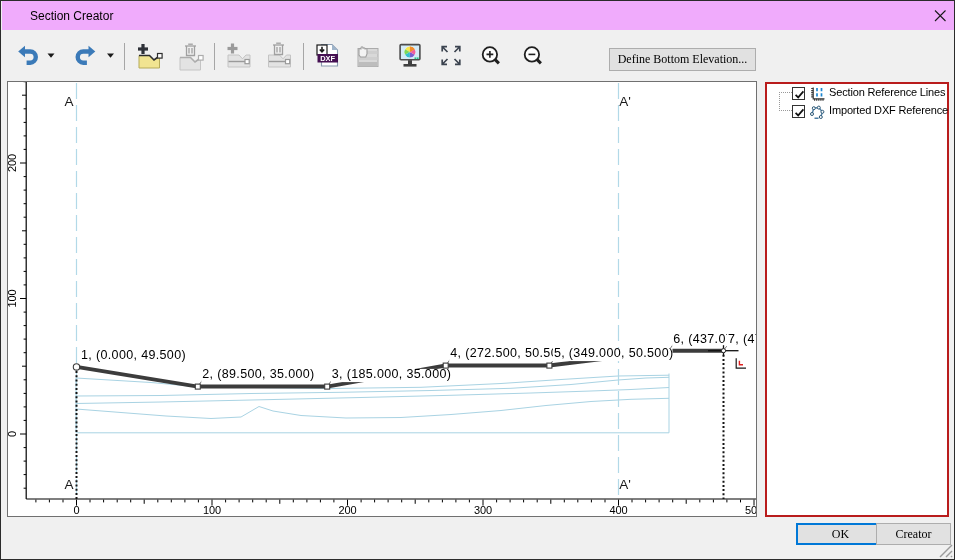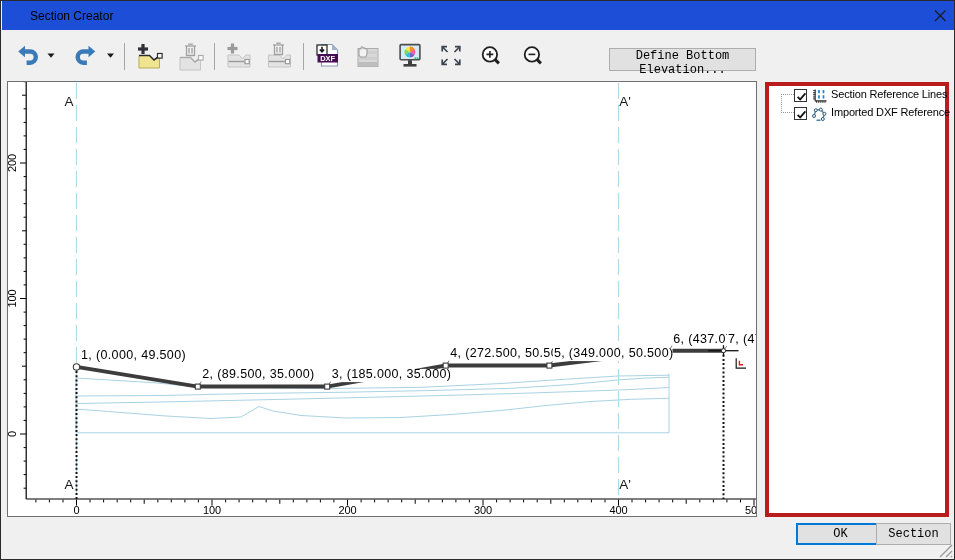--- a/index.html
+++ b/index.html
@@ -1,29 +1,29 @@
 <!DOCTYPE html>
 <html><head>
 <meta charset="utf-8">
 <style>
 * { margin:0; padding:0; box-sizing:border-box; }
 html,body { width:955px; height:560px; font-family:"Liberation Sans", sans-serif; }
 #dlg { position:relative; width:955px; height:560px; background:#f0f0f0; border:1px solid #2b2b2b; overflow:hidden; }
-#title { position:absolute; left:1px; top:0; width:953px; height:29px; background:#1d4ed8; }
+#title { position:absolute; left:1px; top:0; width:953px; height:29px; background:#f0abfc; }
 #title span { position:absolute; left:28px; top:8px; font-size:12px; color:#000; }
 .ax { font-size:11px; fill:#000; font-family:"Liberation Sans", sans-serif; letter-spacing:-0.2px; }
 .lab { font-size:12.5px; fill:#000; font-family:"Liberation Sans", sans-serif; letter-spacing:0.35px; }
 .alab { font-size:13.5px; fill:#1a1a1a; font-family:"Liberation Sans", sans-serif; }
 .sec { fill:none; stroke:#3c3c3c; stroke-width:4; }
 .mk { }
 .dot { stroke:#141414; stroke-width:2; stroke-dasharray:2,2.2; }
 .ref { stroke:#b2d9e8; stroke-width:1.2; stroke-dasharray:16,6; }
-button { font-family:Liberation Mono, monospace; }
+button { font-family:Liberation Serif, serif; }
 #defbtn { position:absolute; left:608px; top:46.5px; width:147px; height:23.5px; background:#e1e1e1; border:1px solid #adadad; font-size:12px; color:#000; }
-#tree { position:absolute; left:764px; top:81px; width:184px; height:435px; background:#fff; border:4px solid #b91c1c;text-align:right; }
+#tree { position:absolute; left:764px; top:81px; width:184px; height:435px; background:#fff; border:2px solid #b91c1c;text-align:right; }
 .trow { position:absolute; left:0; height:18px; }
 .cb { position:absolute; width:13px; height:13px; border:1px solid #333; background:#fff; }
 #okbtn { position:absolute; left:795px; top:522px; width:89px; height:22px; background:#e1e1e1; border:2px solid #0078d7; font-size:12px; }
 #cancelbtn { position:absolute; left:875px; top:522px; width:75px; height:22px; background:#e1e1e1; border:1px solid #adadad; font-size:12px; }
 #closex { position:absolute; left:928px; top:4px; width:22px; height:22px; }
 .dotline { position:absolute; border-top:1px dotted #999; }
 .dotvert { position:absolute; border-left:1px dotted #999; }
 </style>
 </head>
 <body>
@@ -353,21 +353,21 @@
 <circle cx="8.8" cy="2.6" r="1.5"></circle>
 <circle cx="12.4" cy="6.8" r="1.5"></circle>
 <circle cx="10.8" cy="12" r="1.5"></circle>
 <circle cx="2" cy="9" r="1.5"></circle>
 </g>
 </svg></div>
       <div style="position:absolute;left:62px;top:1px;font-size:11px;letter-spacing:-0.15px;white-space:nowrap">Imported DXF Reference</div>
     </div>
   </div>
   <button id="okbtn">OK</button>
-  <button id="cancelbtn">Section</button>
+  <button id="cancelbtn">Creator</button>
   <svg style="position:absolute;left:936px;top:541px" width="17" height="17" viewBox="0 0 17 17">
     <g stroke="#9b9b9b" stroke-width="1.4">
     <line x1="15" y1="3" x2="3" y2="15"></line>
     <line x1="15" y1="9" x2="9" y2="15"></line>
     <line x1="15" y1="14" x2="14" y2="15"></line>
     </g>
   </svg>
 </div>
 
 </body></html>

